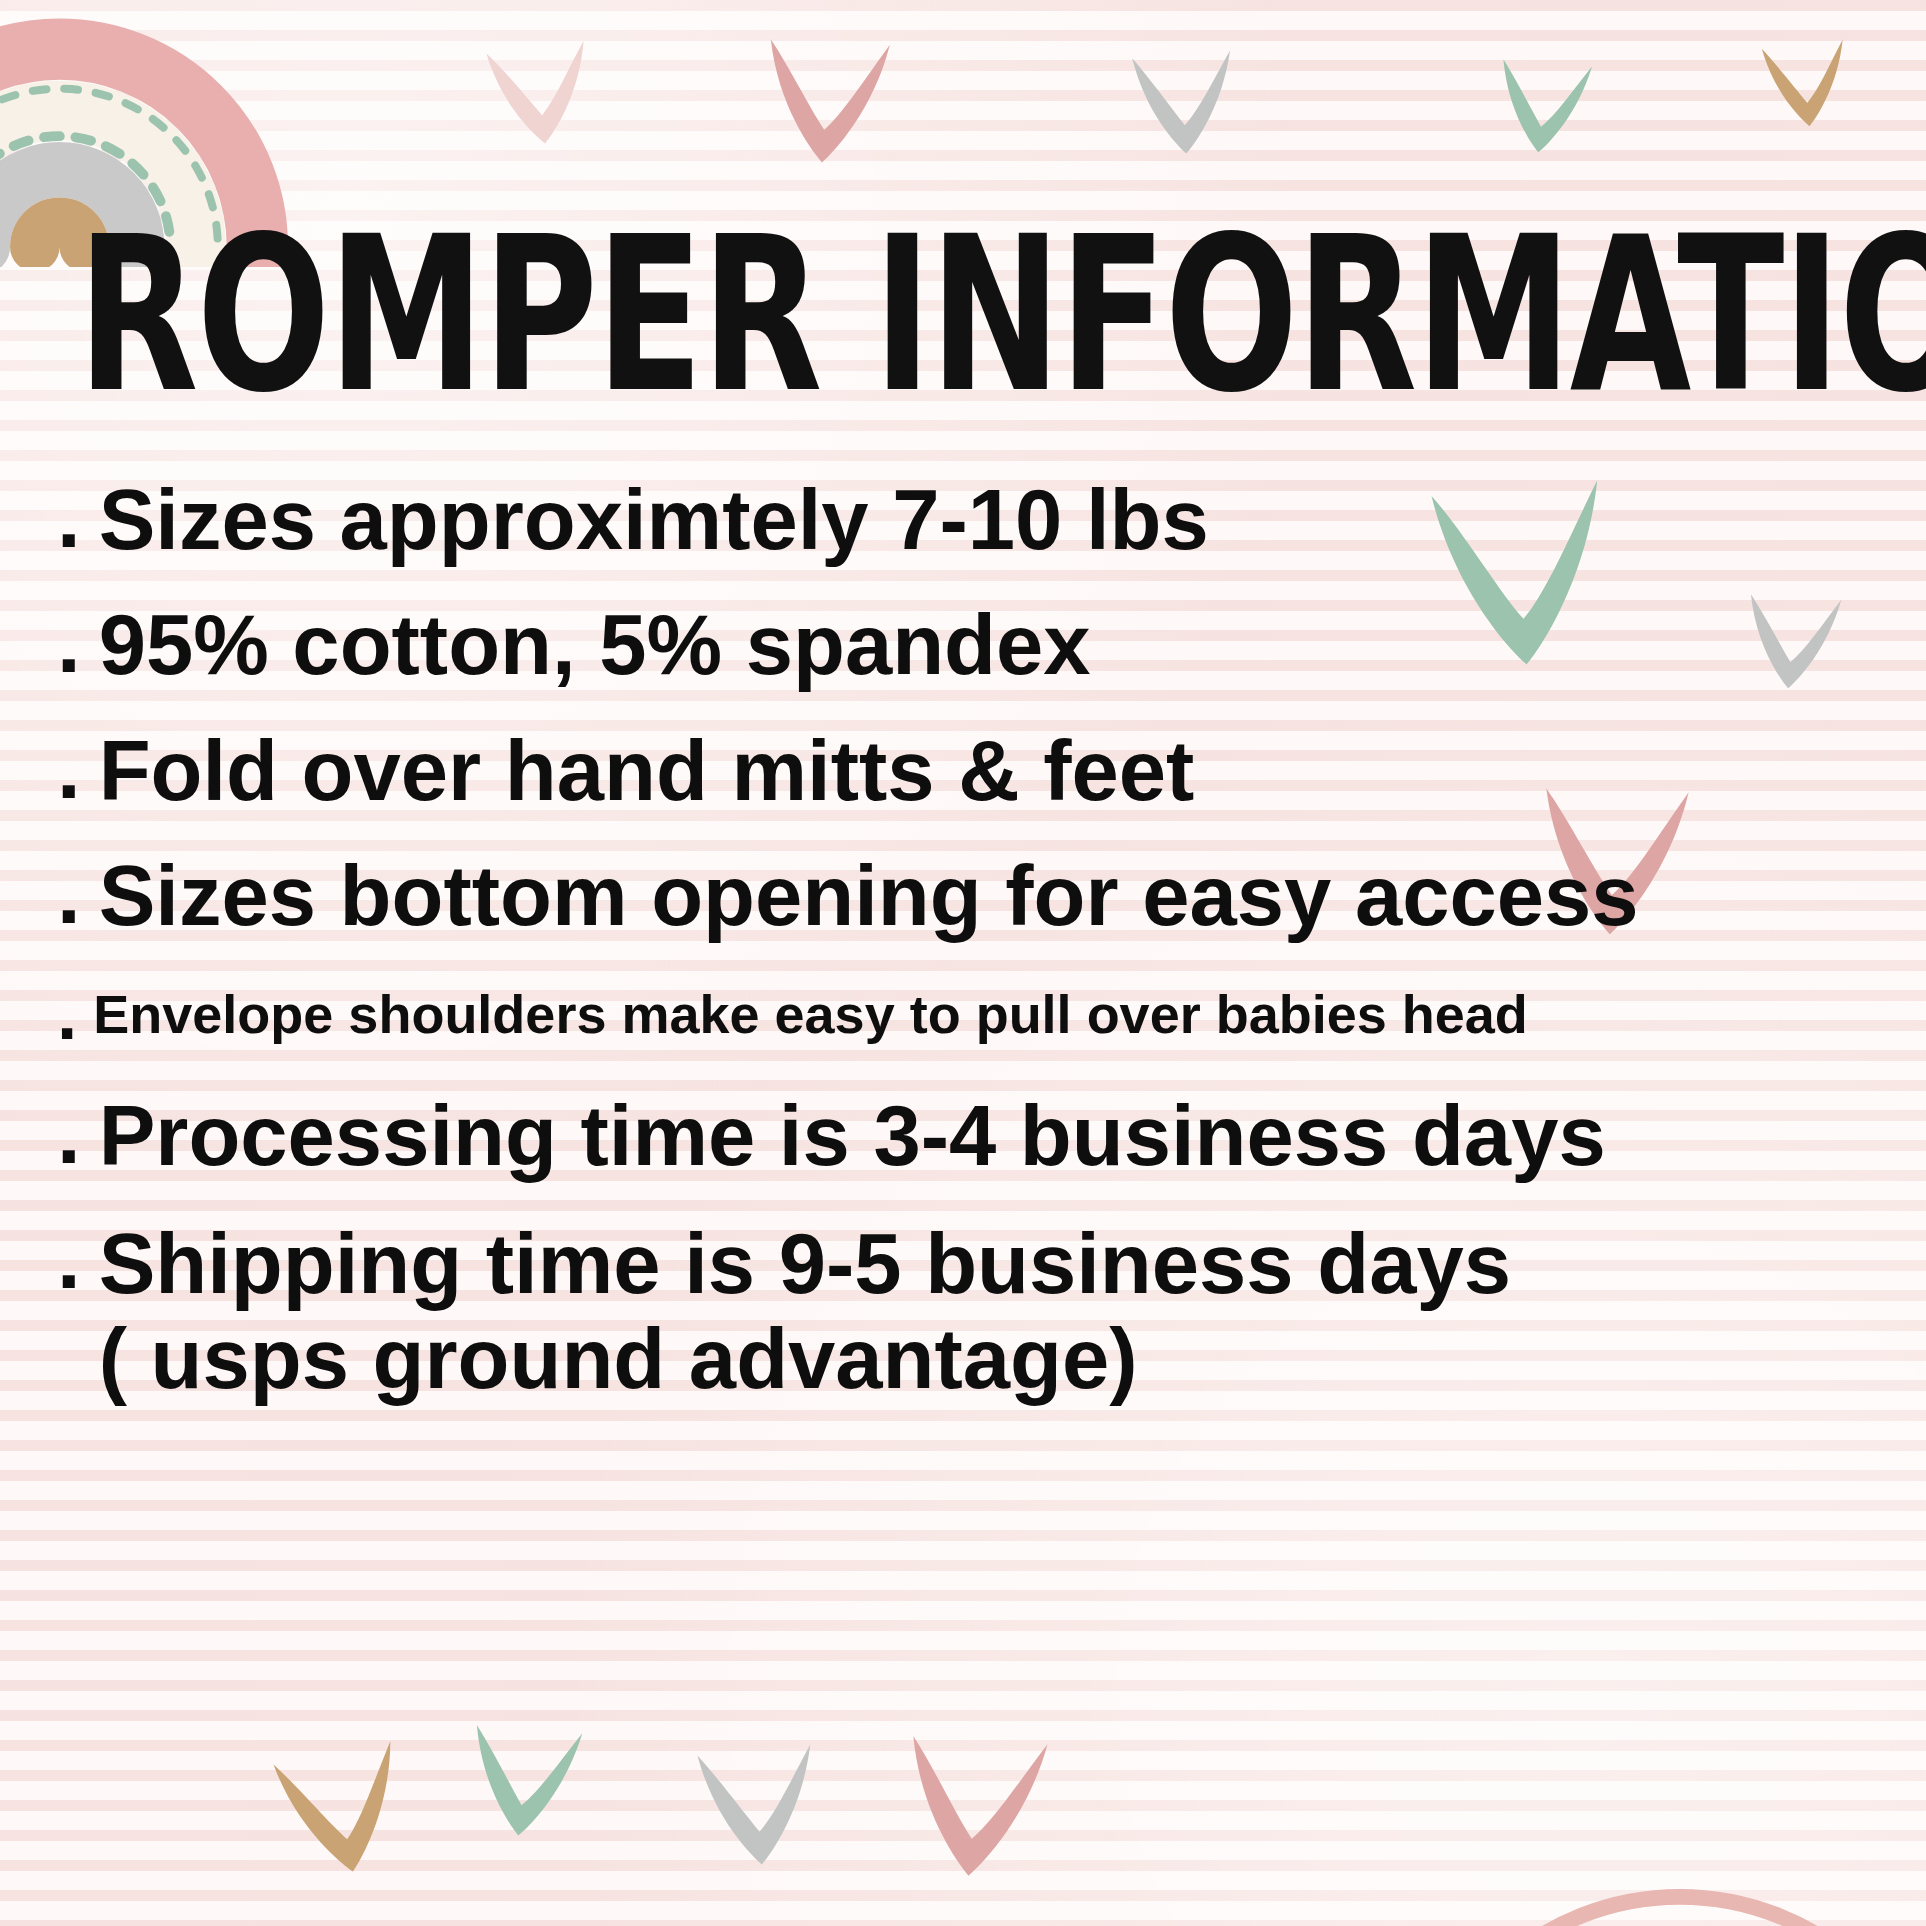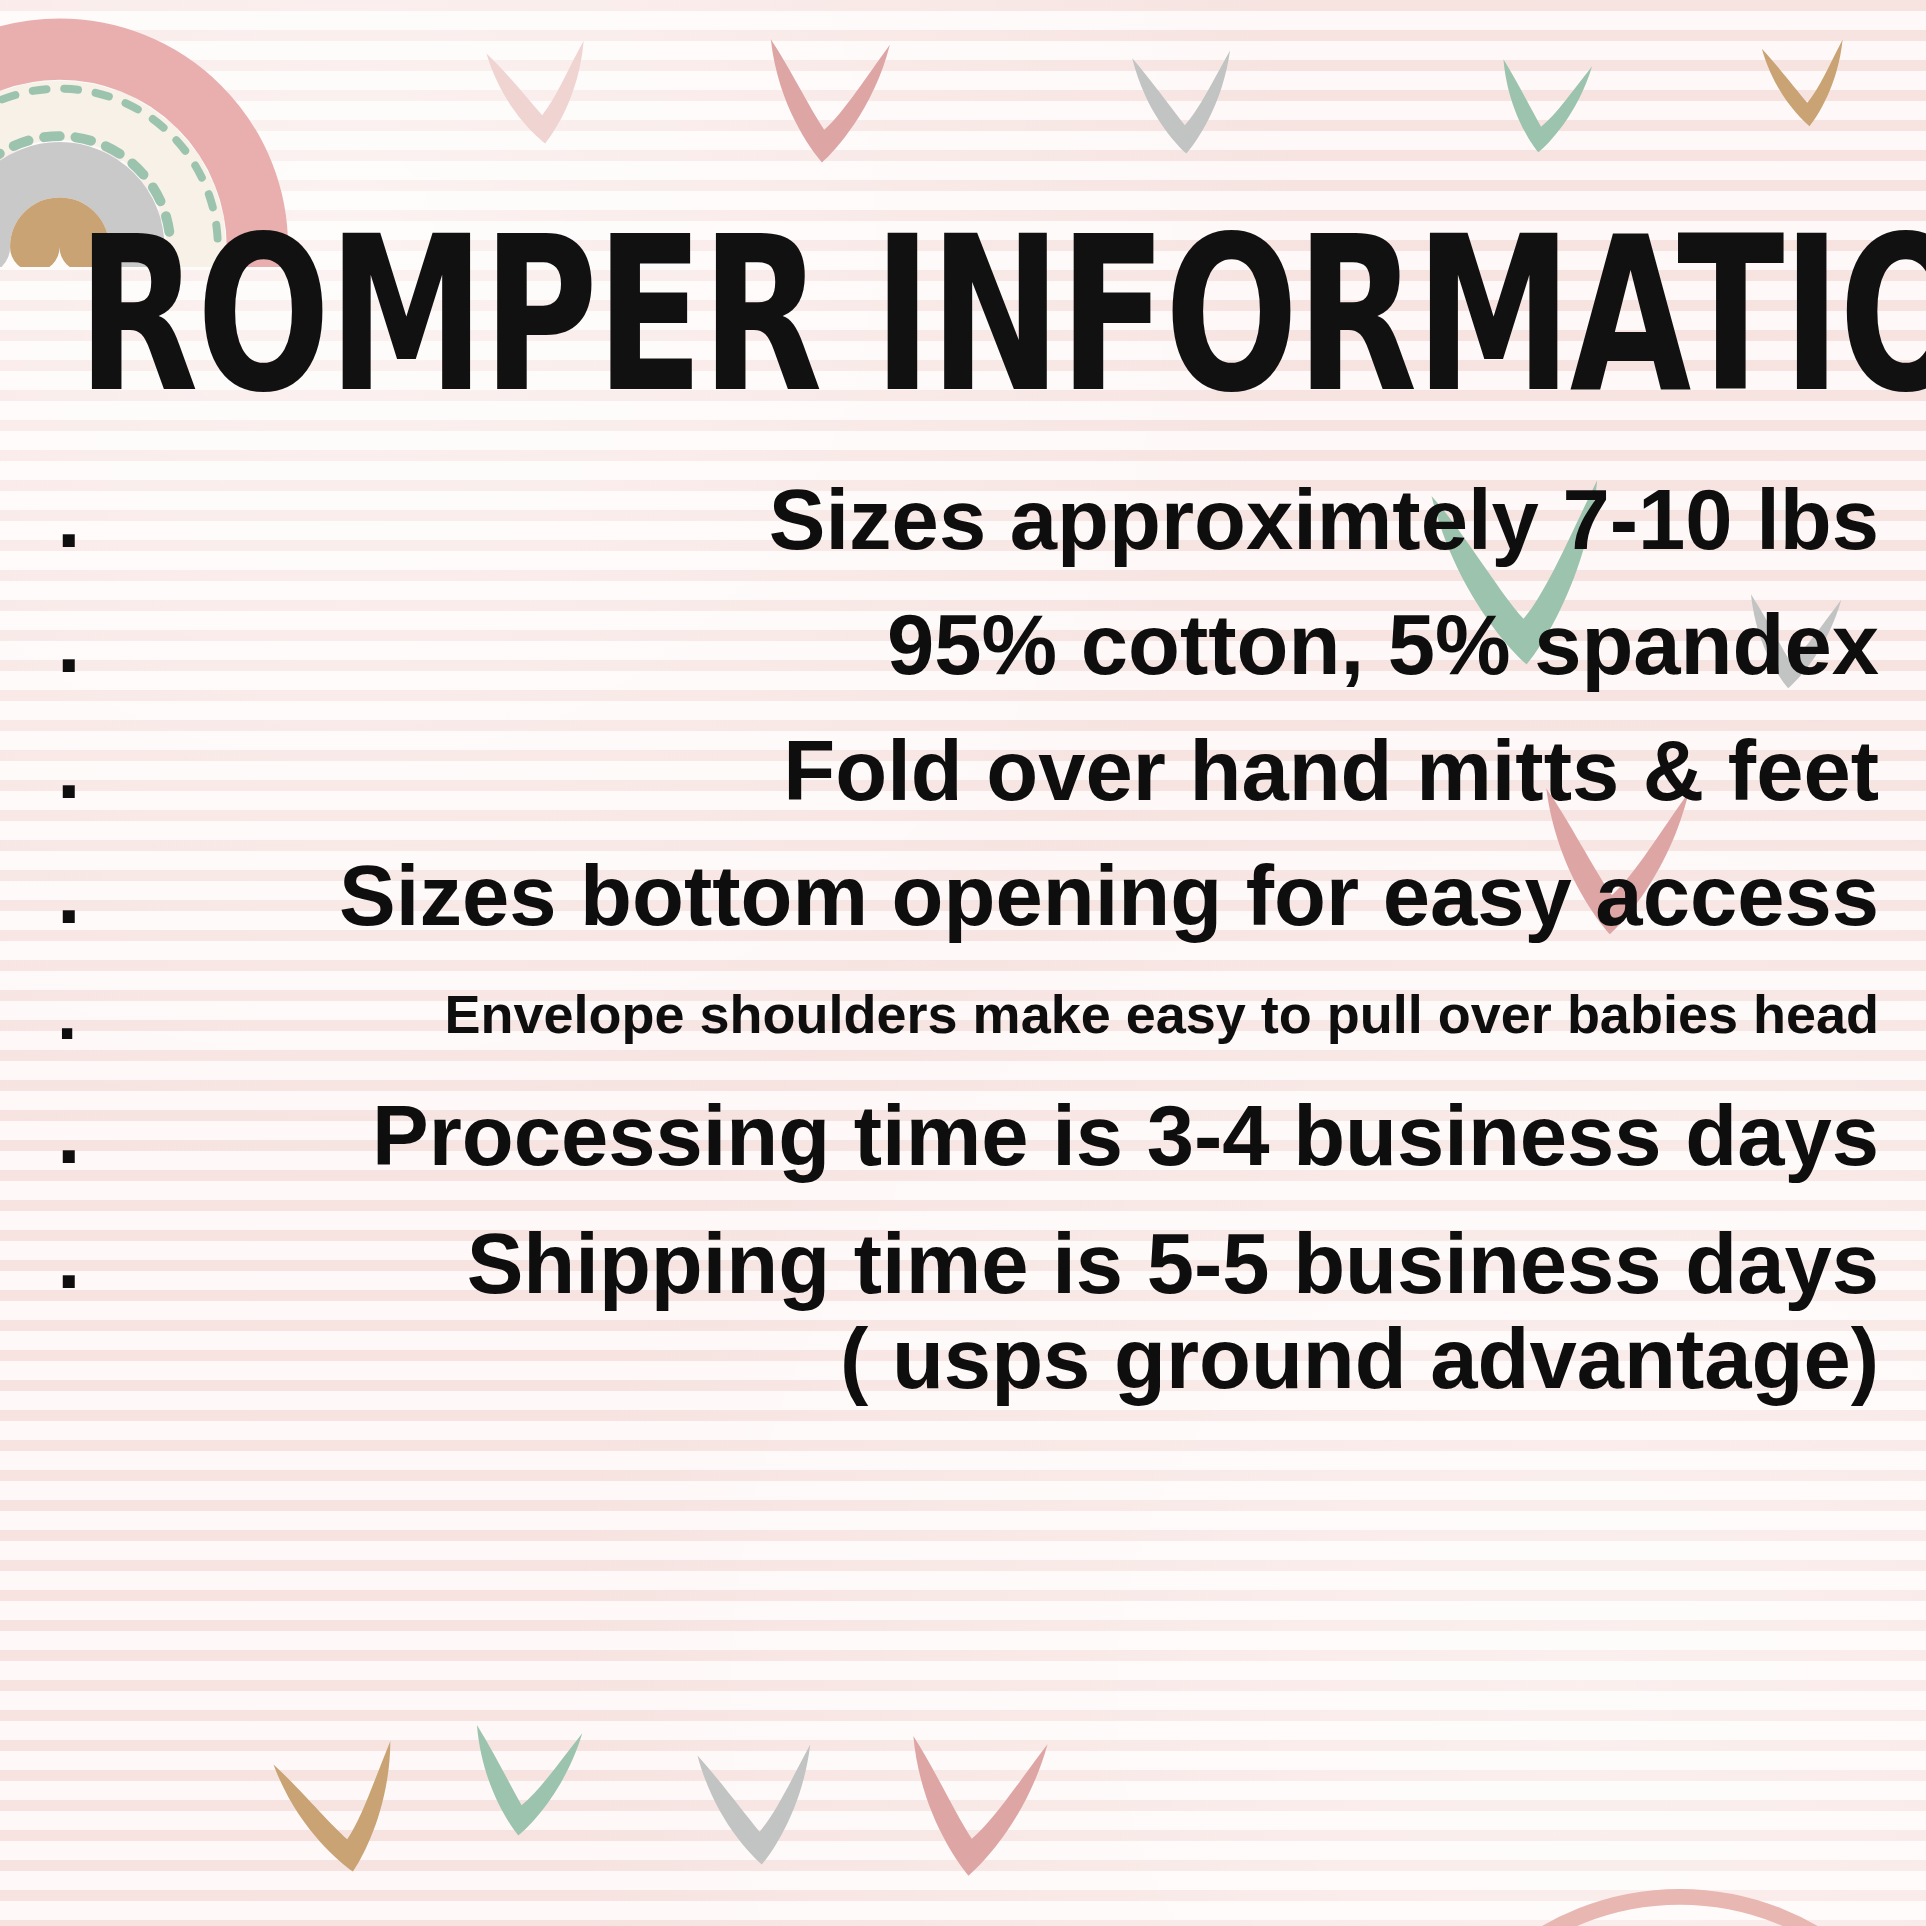--- a/index.html
+++ b/index.html
@@ -91,21 +91,20 @@
   }
   .bullet .dot {
     flex: 0 0 auto;
     font-weight: bold;
     color: #0e0e0e;
     line-height: 1;
   }
   .bullet .txt {
     flex: 1 1 auto;
     line-height: 1.05;
-    text-align: right;
   }
 
   
   .b1 { font-size: 85px; }
   .b1 .dot { font-size: 85px; margin-right: 18px; }
   .b2 { font-size: 85px; margin-top: 20px; }
   .b2 .dot { font-size: 85px; margin-right: 18px; }
   .b3 { font-size: 85px; margin-top: 22px; }
   .b3 .dot { font-size: 85px; margin-right: 18px; }
   .b4 { font-size: 85px; margin-top: 22px; }
@@ -244,20 +243,20 @@
         <span class="txt">Envelope shoulders make easy to pull over babies head</span>
       </div>
 
       <div class="bullet b6">
         <span class="dot">.</span>
         <span class="txt">Processing time is 3-4 business days</span>
       </div>
 
       <div class="bullet b7">
         <span class="dot">.</span>
-        <span class="txt" style="white-space: pre-line;">Shipping time is 5-5 business days
+        <span class="txt" style="white-space: pre-line;">Shipping time is 9-5 business days
 ( usps ground advantage)</span>
       </div>
 
     </div>
   </div>
 </div>
 
 
 </body></html>

